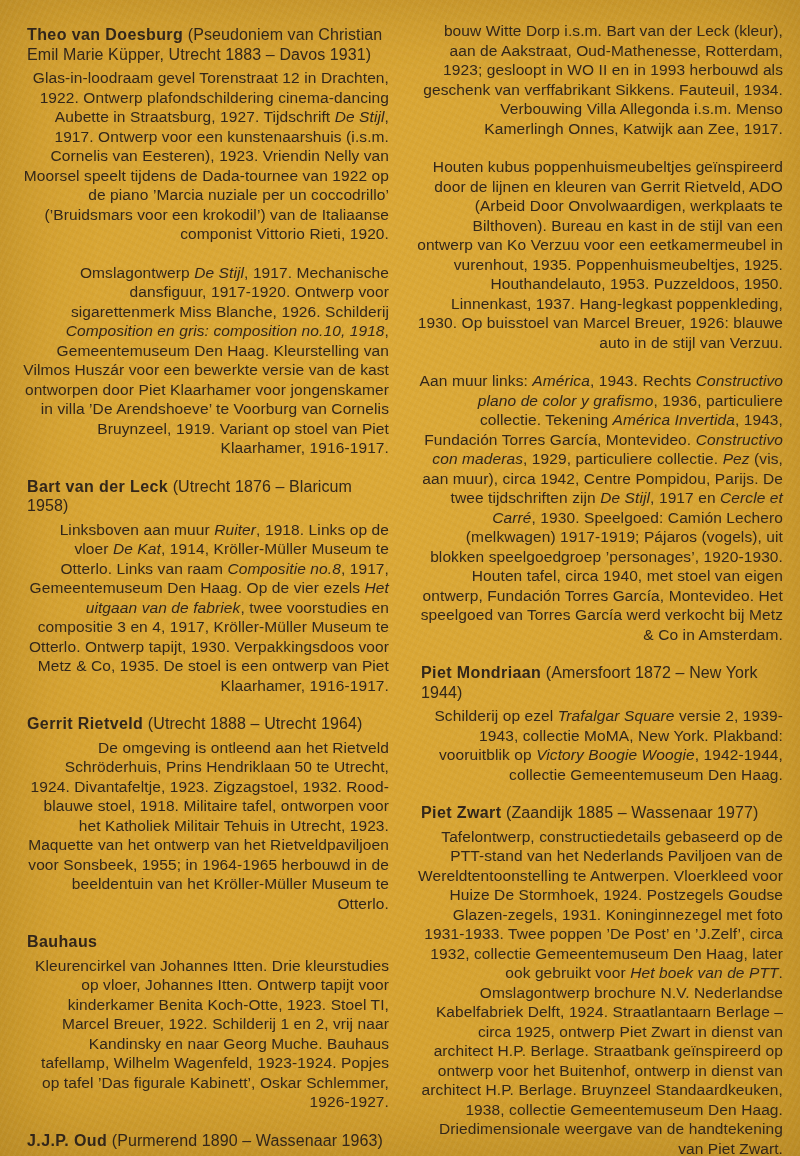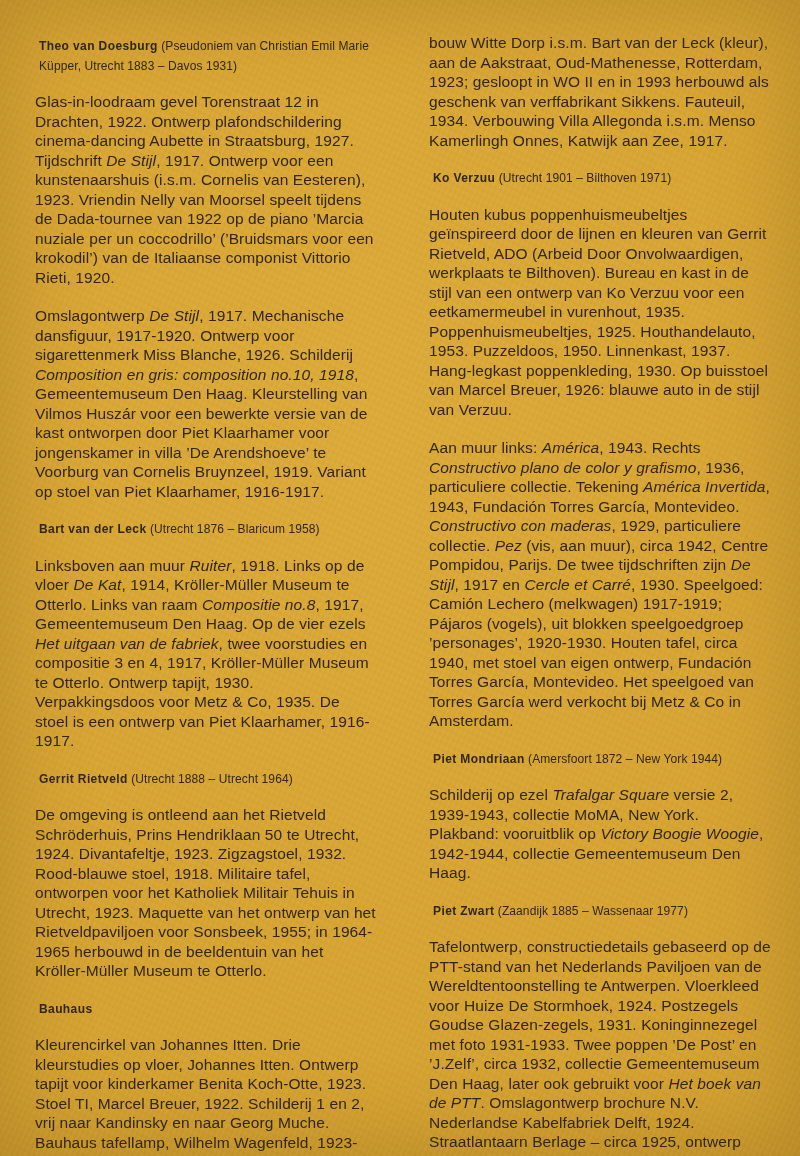--- a/index.html
+++ b/index.html
@@ -32,37 +32,37 @@
     display: flex;
     gap: 28px;
     padding: 21px 17px 0 23px;
   }
   .col {
     flex: 0 0 366px;
     width: 366px;
   }
   .block { margin: 0 0 19px 0; }
   .head {
-    margin: 16px;
-    font-size: 12px;
+    margin: 4px;
+    font-size: 16px;
     line-height: 19.5px;
     font-weight: 400;
     letter-spacing: 0.1px;
   }
   .head strong {
     font-weight: 700;
     letter-spacing: 0.4px;
   }
   .head .note { font-weight: 400; }
   .body {
-    margin: 12px;
+    margin: 0;
     font-size: 15.5px;
     line-height: 19.5px;
     letter-spacing: 0.1px;
-    text-align: left;
+    text-align: right;
   }
   .body i { }
 </style>
 </head>
 <body>
 
 <div class="page">
   <div class="cols">
     <div class="col">
         <section class="block">
@@ -87,21 +87,20 @@
         <section class="block">
           <h2 class="head"><strong>J.J.P. Oud</strong> <span class="note">(Purmerend 1890 – Wassenaar 1963)</span></h2>
           <p class="body">Café De Unie, Calandplein, Rotterdam, 1925; verwoest tijdens het bombardement in 1940, later herbouwd aan de Mauritsweg. Sociale woningbouw Tussendijken, Spangen, Rotterdam, 1921. Directiekeet</p>
         </section>
       </div>
     <div class="col">
         <section class="block">
           <p class="body">bouw Witte Dorp i.s.m. Bart van der Leck (kleur), aan de Aakstraat, Oud-Mathenesse, Rotterdam, 1923; gesloopt in WO II en in 1993 herbouwd als geschenk van verffabrikant Sikkens. Fauteuil, 1934. Verbouwing Villa Allegonda i.s.m. Menso Kamerlingh Onnes, Katwijk aan Zee, 1917.</p>
         </section>
         <section class="block">
-          <h2 class="head"><strong>Ko Verzuu</strong> <span class="note">(Utrecht 1901 – Bilthoven 1971)</span></h2>
           <p class="body">Houten kubus poppenhuismeubeltjes geïnspireerd door de lijnen en kleuren van Gerrit Rietveld, ADO (Arbeid Door Onvolwaardigen, werkplaats te Bilthoven). Bureau en kast in de stijl van een ontwerp van Ko Verzuu voor een eetkamermeubel in vurenhout, 1935. Poppenhuismeubeltjes, 1925. Houthandelauto, 1953. Puzzeldoos, 1950. Linnenkast, 1937. Hang-legkast poppenkleding, 1930. Op buisstoel van Marcel Breuer, 1926: blauwe auto in de stijl van Verzuu.</p>
         </section>
         <section class="block">
           <p class="body">Aan muur links: <i>América</i>, 1943. Rechts <i>Constructivo plano de color y grafismo</i>, 1936, particuliere collectie. Tekening <i>América Invertida</i>, 1943, Fundación Torres García, Montevideo. <i>Constructivo con maderas</i>, 1929, particuliere collectie. <i>Pez</i> (vis, aan muur), circa 1942, Centre Pompidou, Parijs. De twee tijdschriften zijn <i>De Stijl</i>, 1917 en <i>Cercle et Carré</i>, 1930. Speelgoed: Camión Lechero (melkwagen) 1917-1919; Pájaros (vogels), uit blokken speelgoedgroep ’personages’, 1920-1930. Houten tafel, circa 1940, met stoel van eigen ontwerp, Fundación Torres García, Montevideo. Het speelgoed van Torres García werd verkocht bij Metz &amp; Co in Amsterdam.</p>
         </section>
         <section class="block">
           <h2 class="head"><strong>Piet Mondriaan</strong> <span class="note">(Amersfoort 1872 – New York 1944)</span></h2>
           <p class="body">Schilderij op ezel <i>Trafalgar Square</i> versie 2, 1939-1943, collectie MoMA, New York. Plakband: vooruitblik op <i>Victory Boogie Woogie</i>, 1942-1944, collectie Gemeentemuseum Den Haag.</p>
         </section>
         <section class="block">

